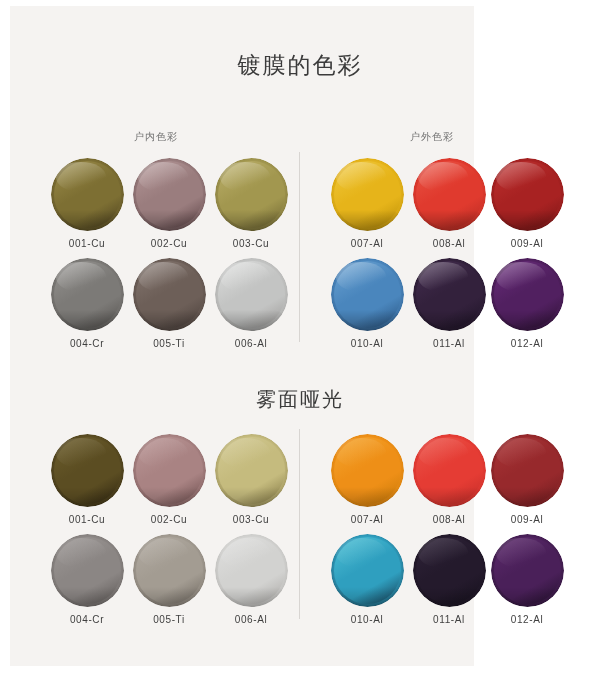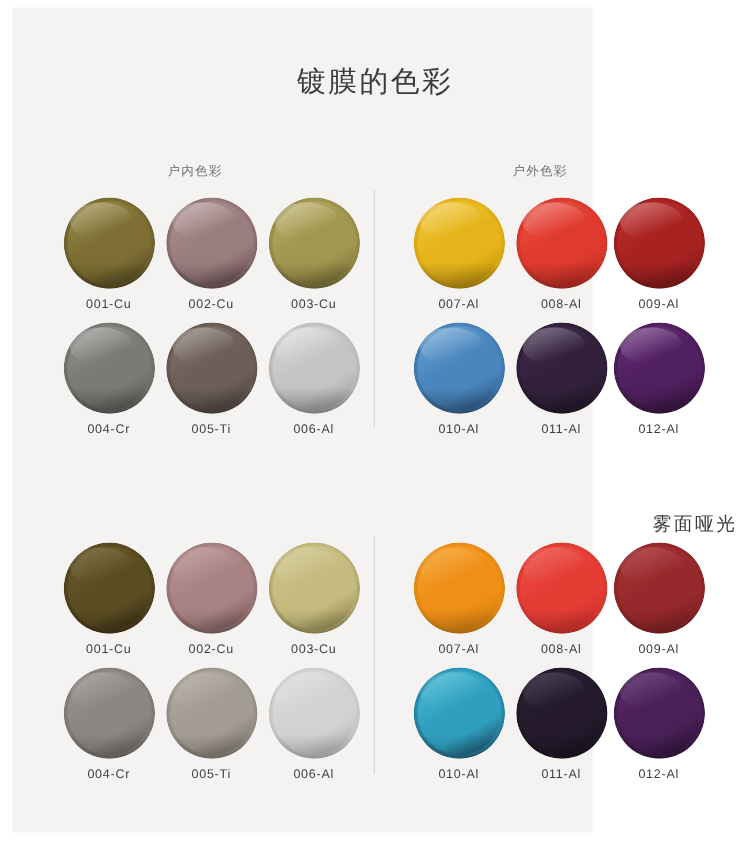--- a/index.html
+++ b/index.html
@@ -50,26 +50,25 @@
     text-align: center;
     font-size: 18px;
     letter-spacing: 2px;
     color: #3b3b3b;
     font-weight: 400;
   }
   .section-title {
     position: absolute;
     left: 0;
     right: 0;
-    text-align: right;
-    font-size: 15px;
+    text-align: center;
+    font-size: 20px;
     letter-spacing: 2px;
     color: #3b3b3b;
     font-weight: 400;
-    margin-top: 24px;
   }
 
   
   .group-caption {
     position: absolute;
     font-size: 10px;
     letter-spacing: 1px;
     color: #6f6f6f;
     white-space: nowrap;
   }

